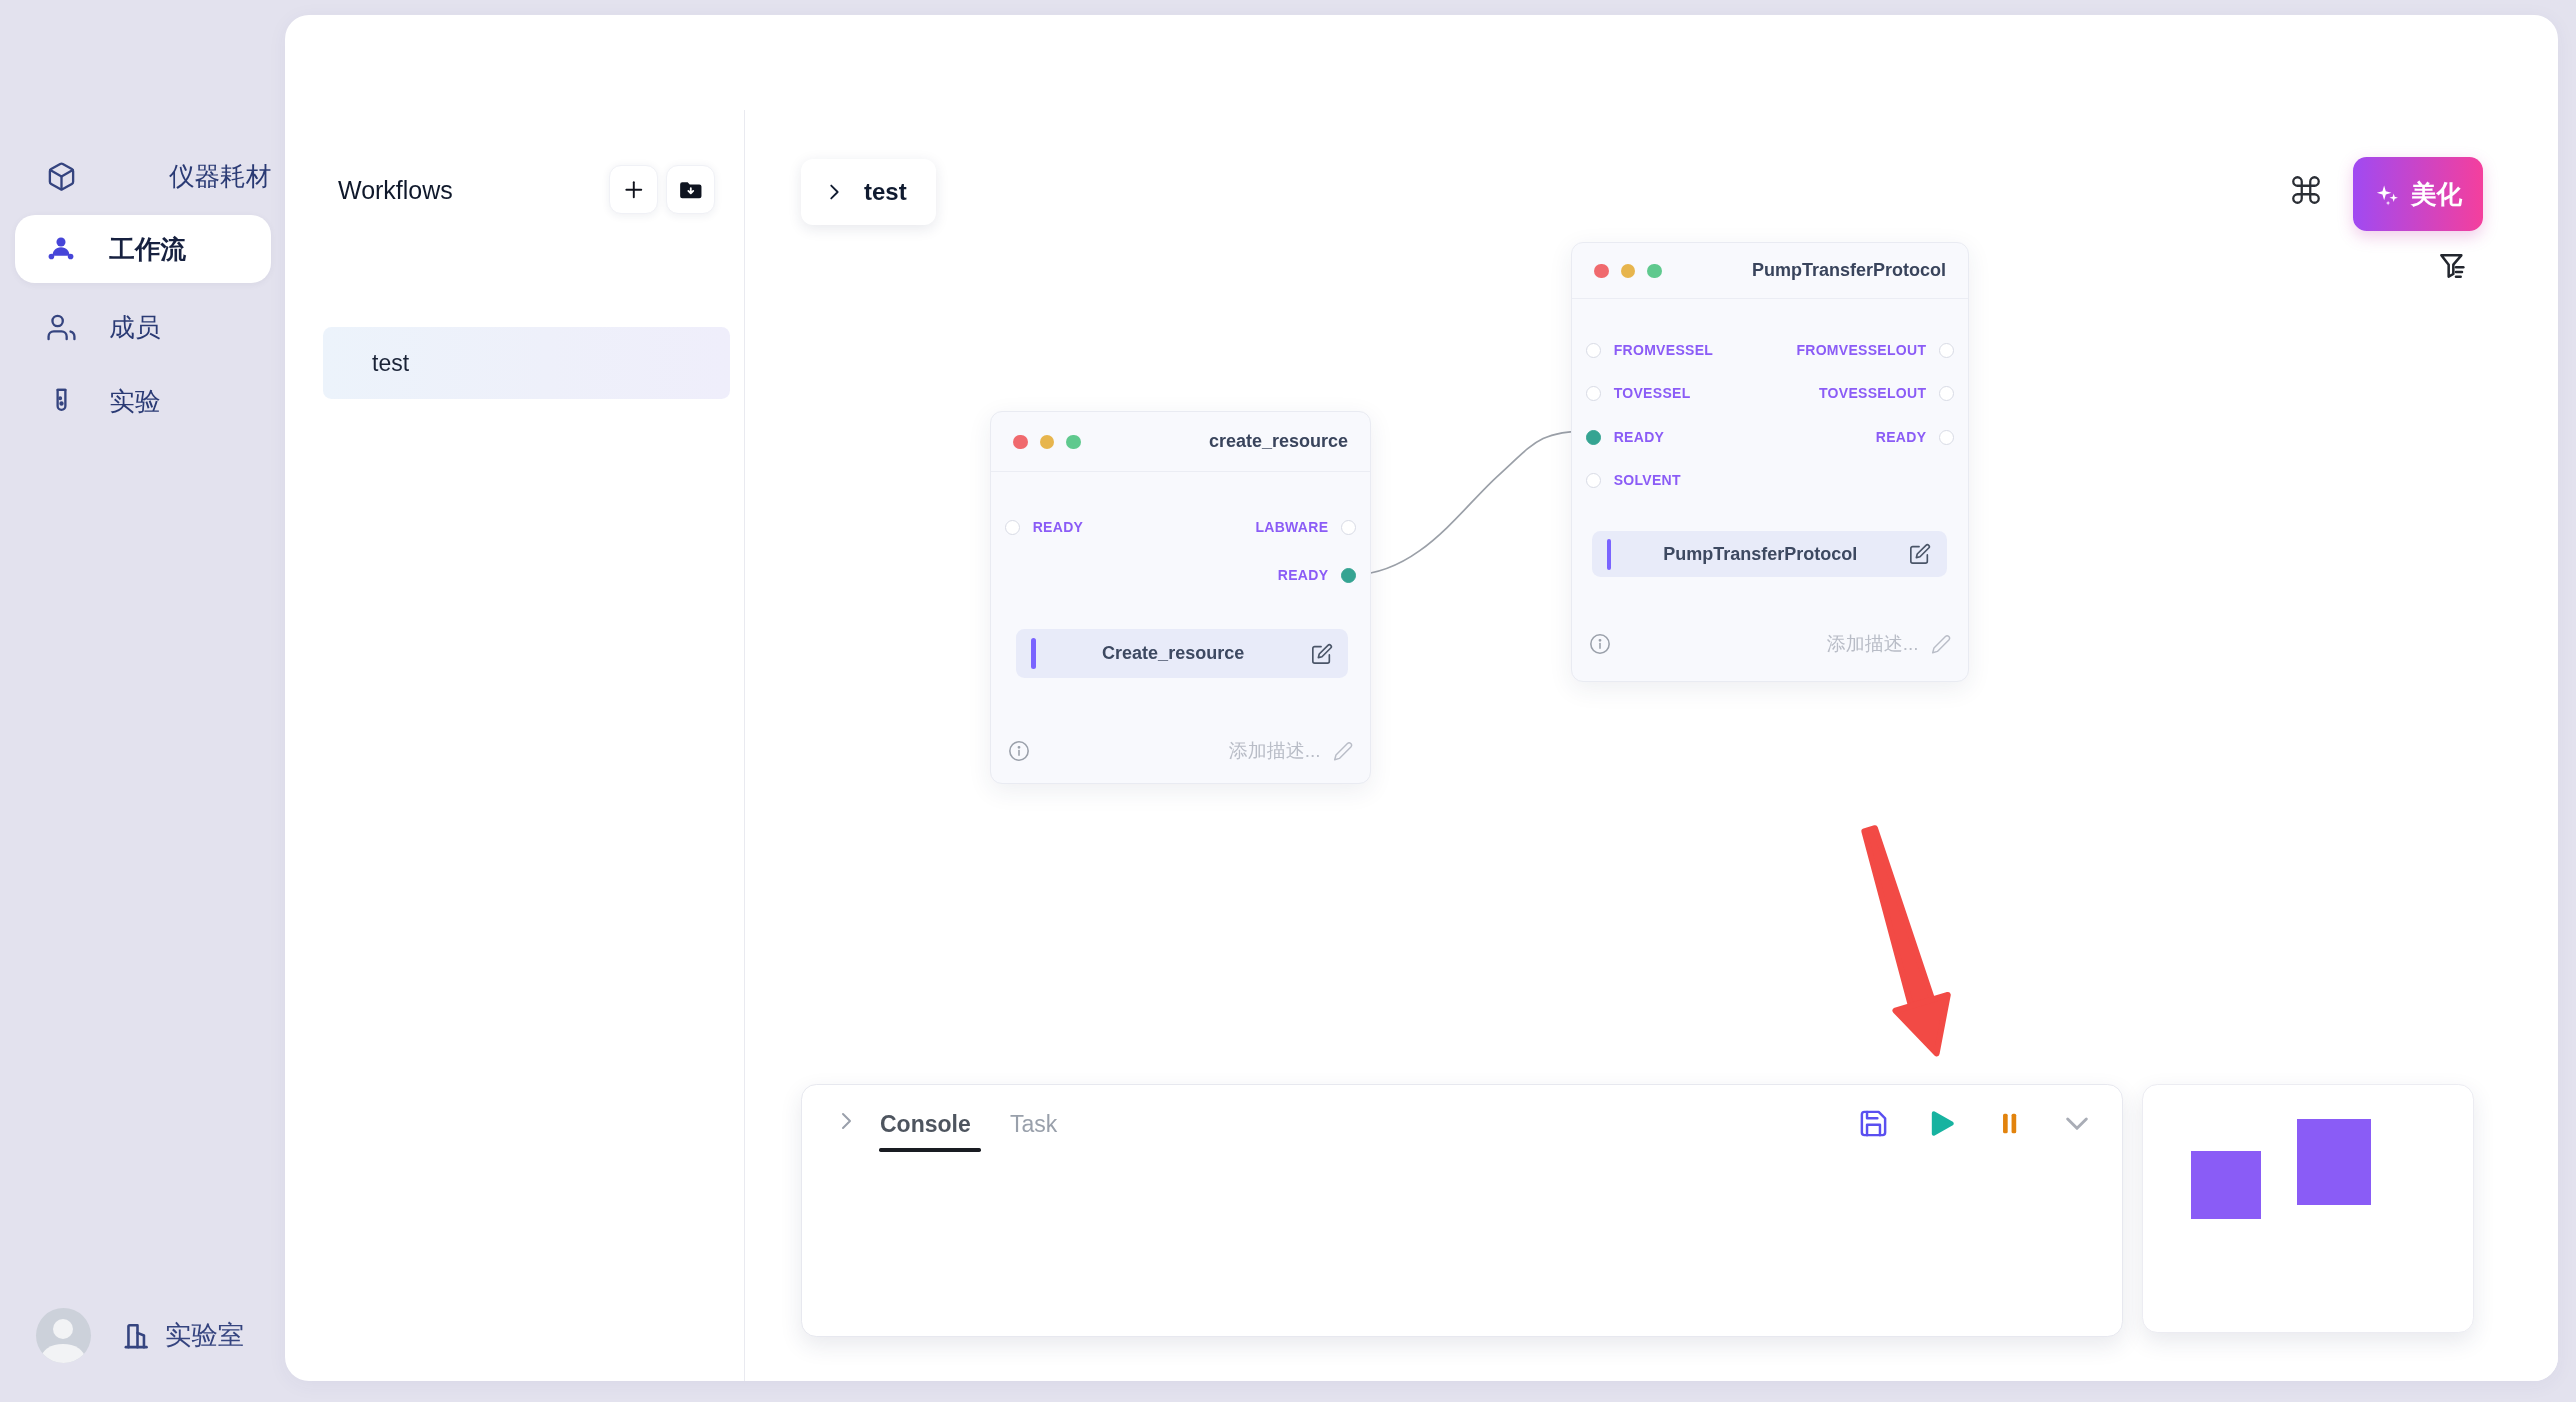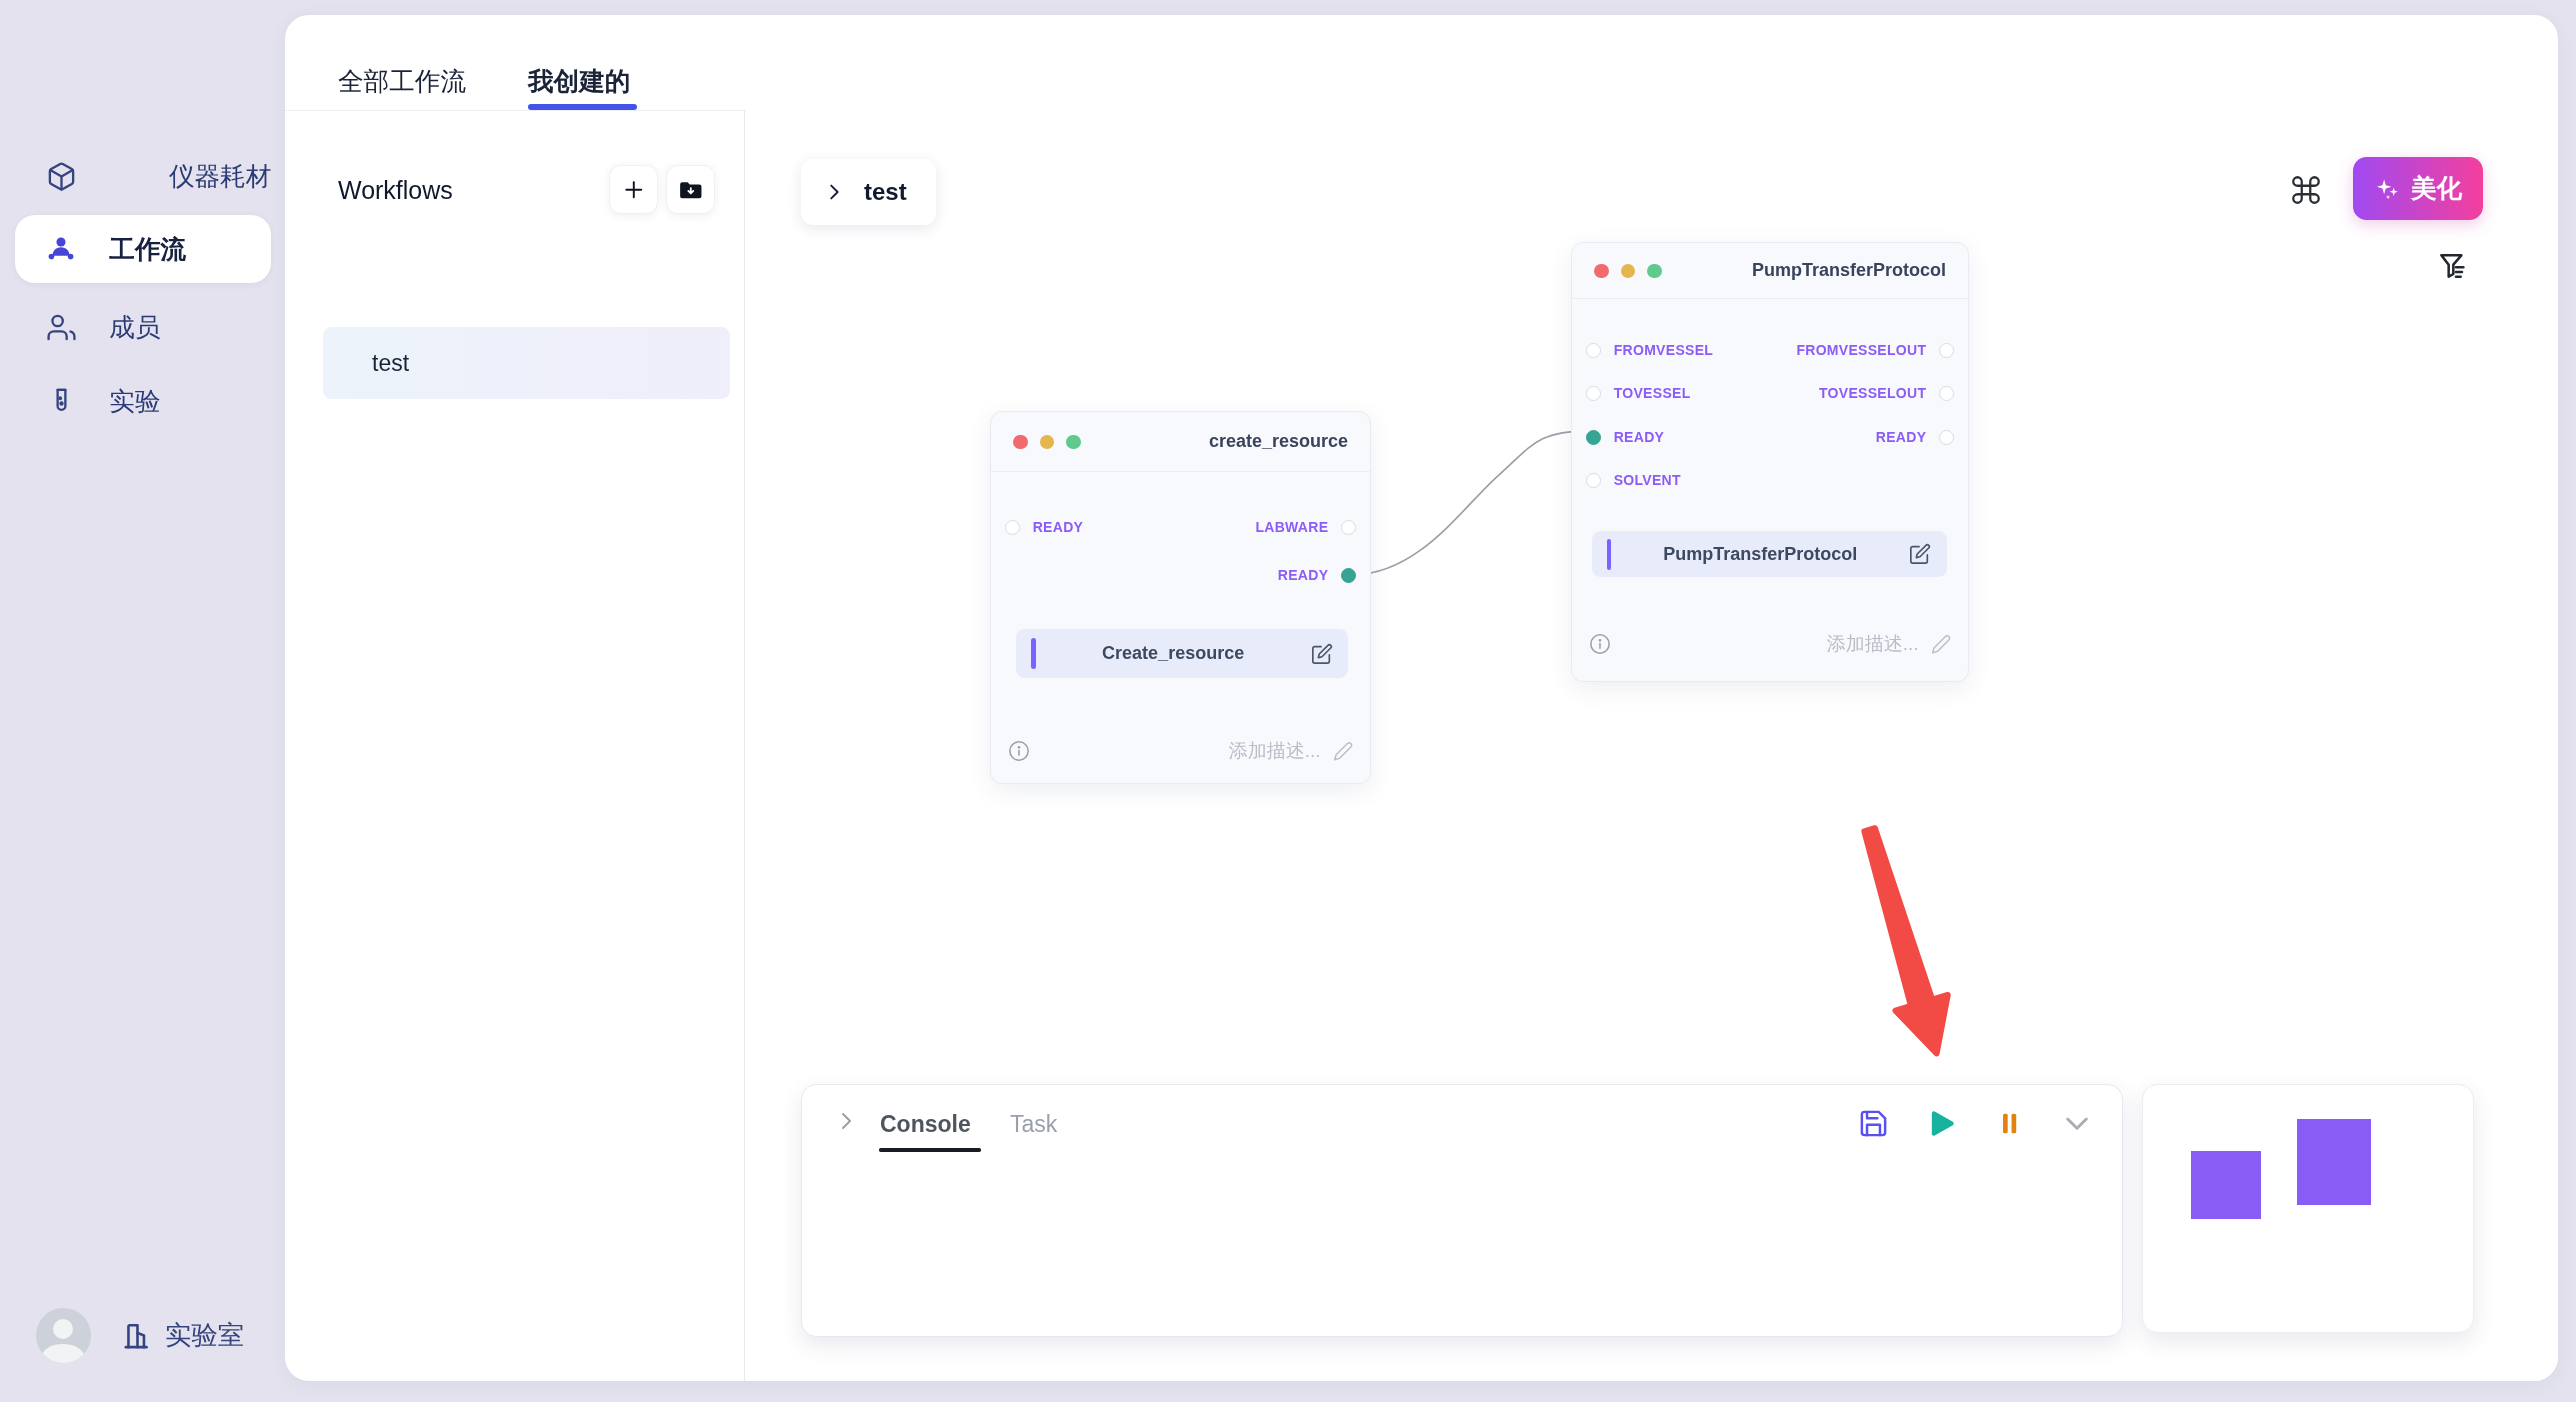--- a/index.html
+++ b/index.html
@@ -49,21 +49,21 @@
   .wf-item-label { margin-left:49px; font-size:23px; font-weight:500; color:#1a2337; }
 
   
   .canvas { position:absolute; left:461px; top:95px; width:1812px; height:1271px; background:#ffffff; }
   .svg-overlay { position:absolute; left:0; top:0; pointer-events:none; }
 
   .breadcrumb { position:absolute; left:55px; top:49px; width:135px; height:66px; background:#ffffff; border-radius:12px; box-shadow:0 3.4px 13.6px rgba(30,40,80,0.10); display:flex; align-items:center; padding-left:22px; cursor:pointer; }
   .breadcrumb-label { font-size:24px; font-weight:700; color:#101b30; margin-left:19px; }
 
   .cmd-btn { position:absolute; left:1538px; top:58px; width:44px; height:44px; display:flex; align-items:center; justify-content:center; cursor:pointer; }
-  .beautify-btn { position:absolute; left:1607px; top:47px; width:130px; height:63px; border-radius:13.6px; background:linear-gradient(90deg,#a04af2 0%,#f43f9d 100%); display:flex; align-items:center; justify-content:center; gap:10.2px; cursor:pointer; box-shadow:0 5.1px 15.3px rgba(200,60,170,0.25); }
+  .beautify-btn { position:absolute; left:1607px; top:47px; width:130px; height:74px; border-radius:13.6px; background:linear-gradient(90deg,#a04af2 0%,#f43f9d 100%); display:flex; align-items:center; justify-content:center; gap:10.2px; cursor:pointer; box-shadow:0 5.1px 15.3px rgba(200,60,170,0.25); }
   .beautify-label { color:#ffffff; font-size:25.6px; font-weight:700; }
   .filter-btn { position:absolute; left:1685px; top:135px; width:41px; height:41px; display:flex; align-items:center; justify-content:center; cursor:pointer; }
 
   
   .node { position:absolute; background:#f8f9fd; border:0.9px solid #e9ebf2; border-radius:12px; box-shadow:0 6.8px 24px rgba(40,50,90,0.08); }
   .node-header { position:absolute; left:0; top:0; width:100%; display:flex; align-items:center; padding:0 22px; border-bottom:0.9px solid #ebedf4; }
   .dots { display:flex; gap:12px; }
   .dot { width:14.5px; height:14.5px; border-radius:50%; }
   .node-title { margin-left:auto; font-size:18px; font-weight:700; color:#39445c; }
   .port { position:absolute; display:flex; align-items:center; gap:12.8px; }
@@ -152,26 +152,20 @@
         <path d="M12 10l5 2v9"></path>
         <line x1="3" y1="21" x2="19" y2="21"></line>
       </svg>
       <span class="lab-label">实验室</span>
     </div>
   </div>
 </div>
 
 <div class="main-card">
 
-  <div class="tabs-row">
-    <div class="tab tab-all">全部工作流</div>
-    <div class="tab tab-mine">我创建的</div>
-    <div class="tab-underline"></div>
-    <div class="tabs-divider"></div>
-  </div>
 
   <div class="wf-panel">
     <div class="wf-title">Workflows</div>
     <div class="icon-btn btn-add">
       <svg width="25.6" height="25.6" viewBox="0 0 24 24" fill="none" stroke="#10131c" stroke-width="1.8" stroke-linecap="round">
         <line x1="12" y1="5" x2="12" y2="19"></line>
           <line x1="5" y1="12" x2="19" y2="12"></line>
       </svg>
     </div>
     <div class="icon-btn btn-import">

